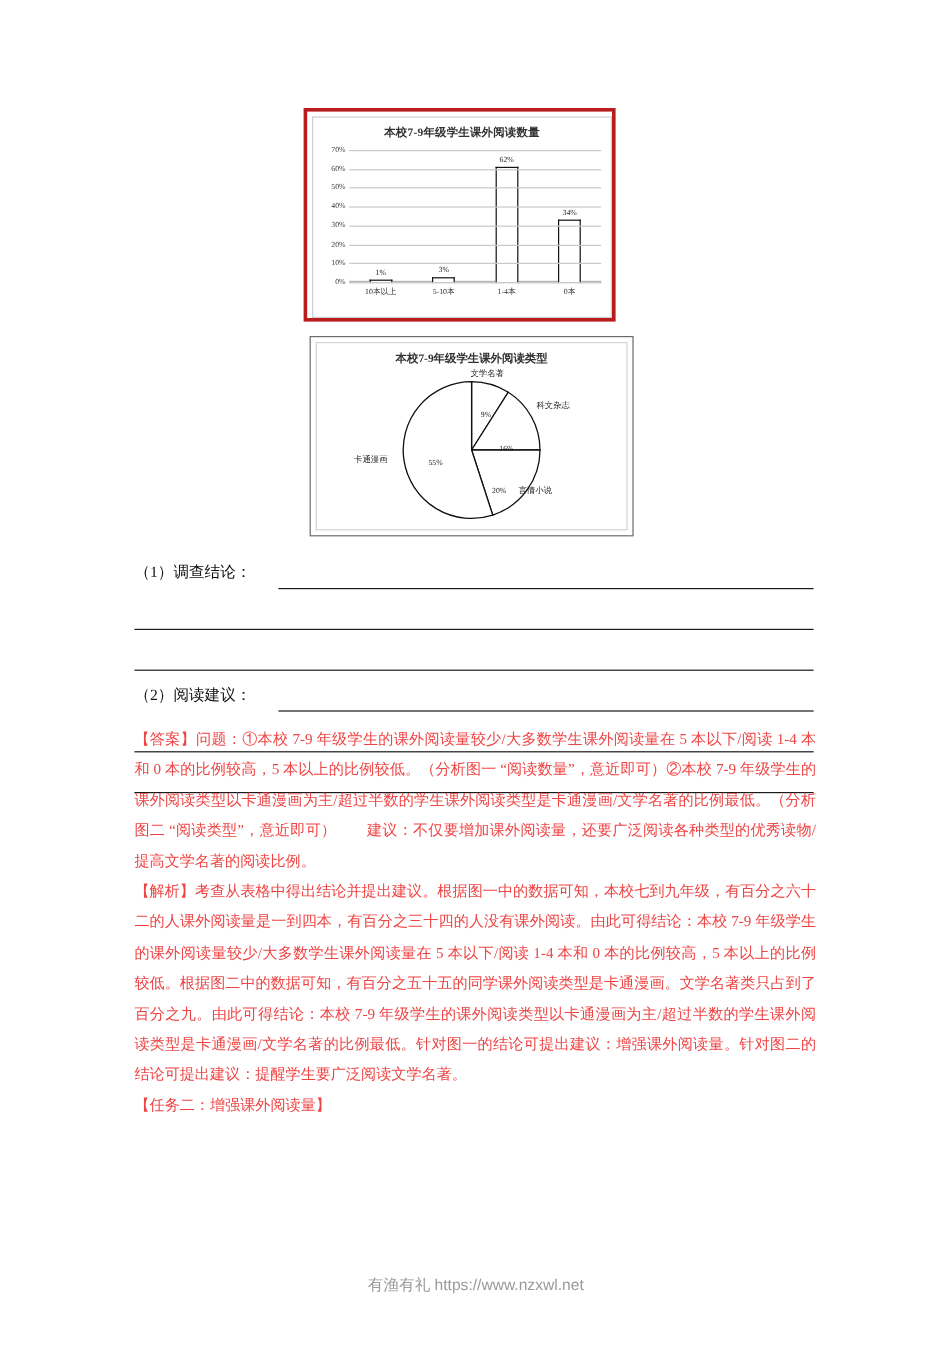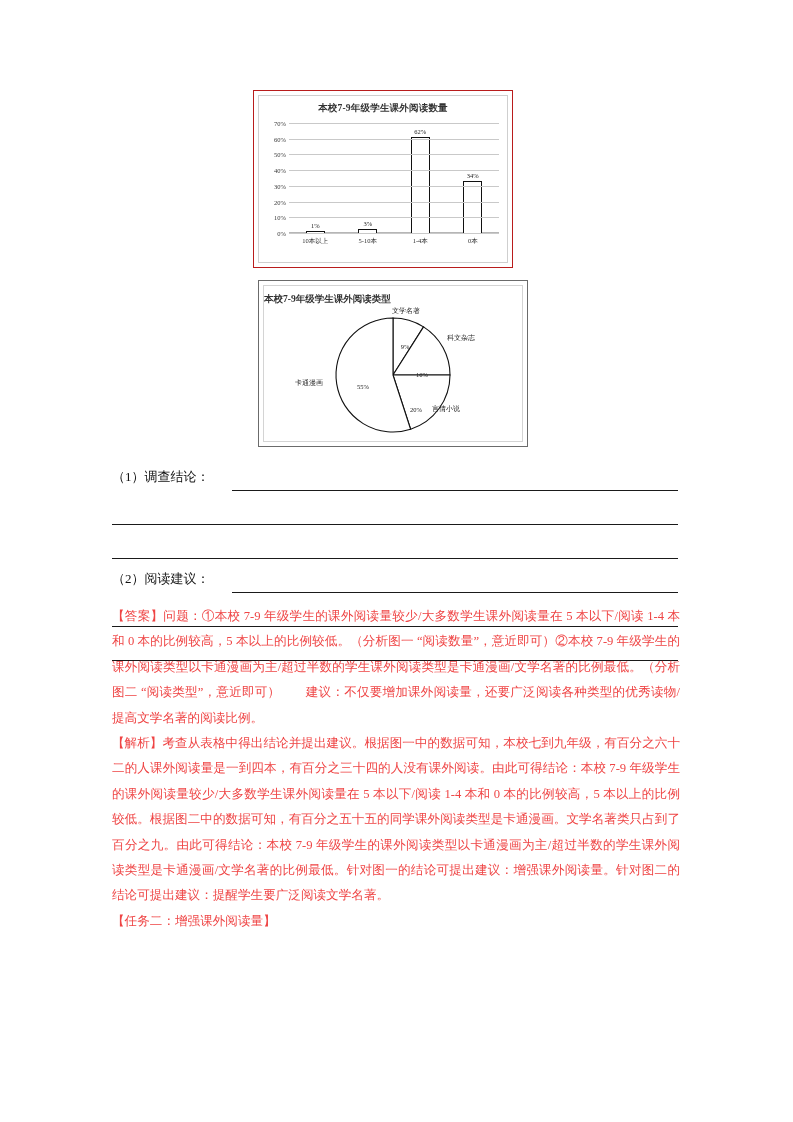--- a/index.html
+++ b/index.html
@@ -32,21 +32,21 @@
     top: 90px;
     width: 793px;
   }
 
   .fig-bar {
     position: absolute;
     left: 253px;
     top: 0px;
     width: 260px;
     height: 178px;
-    border: 1px solid #b91c1c;
+    border: 3px solid #b91c1c;
     background: #fff;
   }
   .fig-bar-inner {
     position: absolute;
     left: 4px; top: 4px;
     width: 250px; height: 168px;
     border: 1px solid #cfcfcf;
   }
   .bar-title {
     position: absolute;
@@ -149,20 +149,21 @@
   .fig-pie-inner {
     position: absolute;
     left: 4px; top: 4px;
     width: 260px; height: 157px;
     border: 1px solid #d4d4d4;
   }
   .pie-title {
     position: absolute;
     left: 0; top: 7px;
     width: 100%;
+    text-align: center;
     font-size: 9.5px;
     font-weight: bold;
     color: #333;
   }
   .pie-wrap {
     position: absolute;
     left: 70px;
     top: 30px;
     width: 118px;
     height: 118px;
@@ -363,14 +364,15 @@
     </div>
 
   </div>
 
   <div class="bodytext">
     <p>【答案】问题：①本校 7-9 年级学生的课外阅读量较少/大多数学生课外阅读量在 5 本以下/阅读 1-4 本和 0 本的比例较高，5 本以上的比例较低。（分析图一 “阅读数量”，意近即可）②本校 7-9 年级学生的课外阅读类型以卡通漫画为主/超过半数的学生课外阅读类型是卡通漫画/文学名著的比例最低。（分析图二 “阅读类型”，意近即可）　　建议：不仅要增加课外阅读量，还要广泛阅读各种类型的优秀读物/提高文学名著的阅读比例。</p>
     <p>【解析】考查从表格中得出结论并提出建议。根据图一中的数据可知，本校七到九年级，有百分之六十二的人课外阅读量是一到四本，有百分之三十四的人没有课外阅读。由此可得结论：本校 7-9 年级学生的课外阅读量较少/大多数学生课外阅读量在 5 本以下/阅读 1-4 本和 0 本的比例较高，5 本以上的比例较低。根据图二中的数据可知，有百分之五十五的同学课外阅读类型是卡通漫画。文学名著类只占到了百分之九。由此可得结论：本校 7-9 年级学生的课外阅读类型以卡通漫画为主/超过半数的学生课外阅读类型是卡通漫画/文学名著的比例最低。针对图一的结论可提出建议：增强课外阅读量。针对图二的结论可提出建议：提醒学生要广泛阅读文学名著。</p>
     <p>【任务二：增强课外阅读量】</p>
   </div>
 
+  <div class="footer">有渔有礼 https://www.nzxwl.net</div>
 
 </div>
 
 </body></html>

